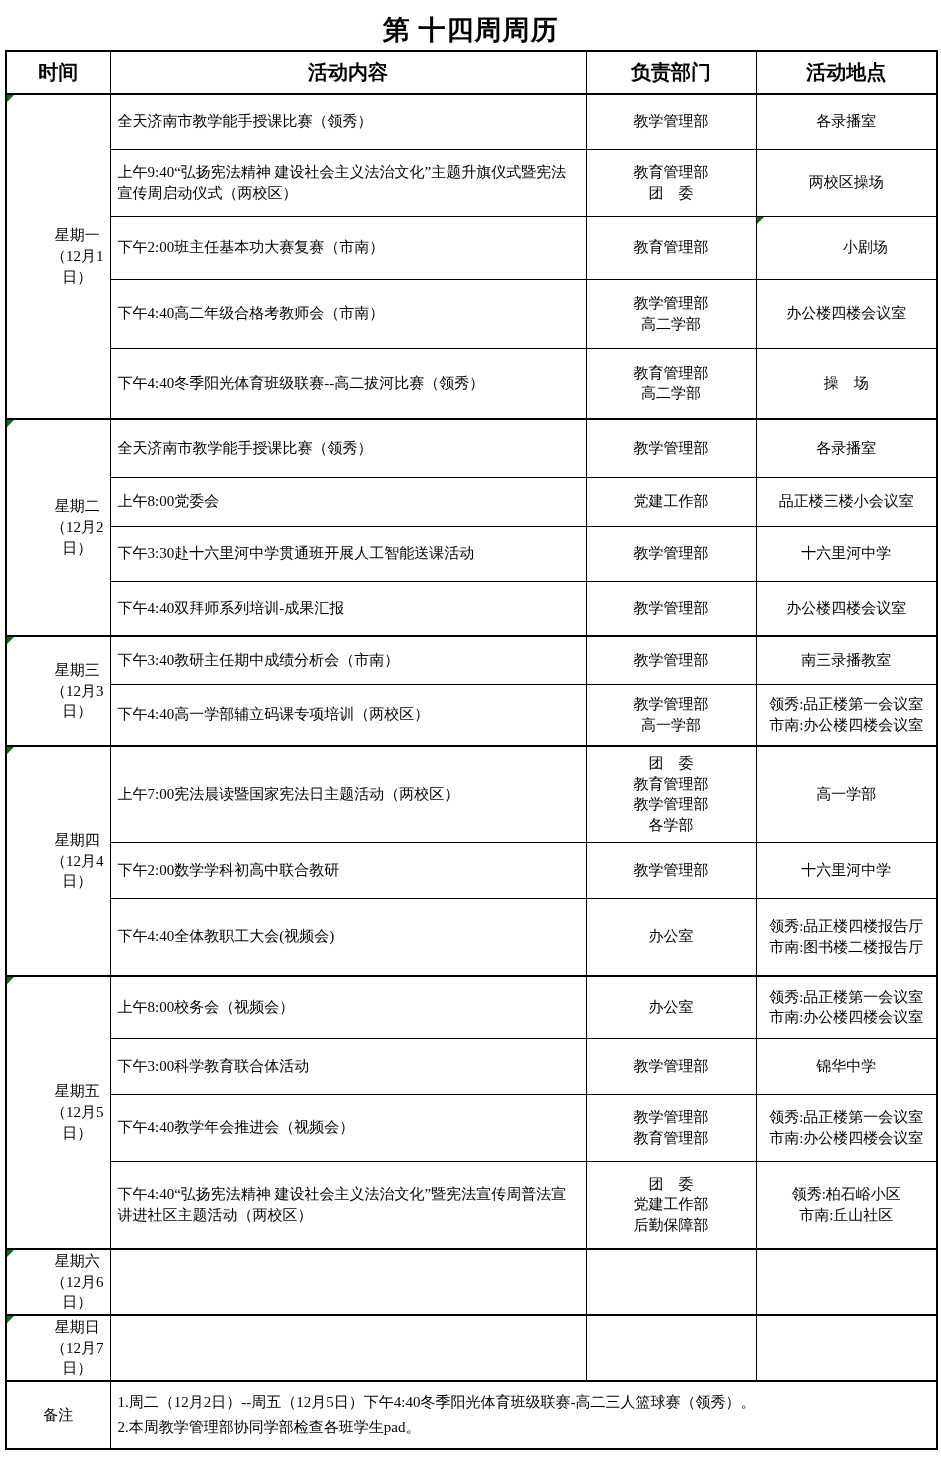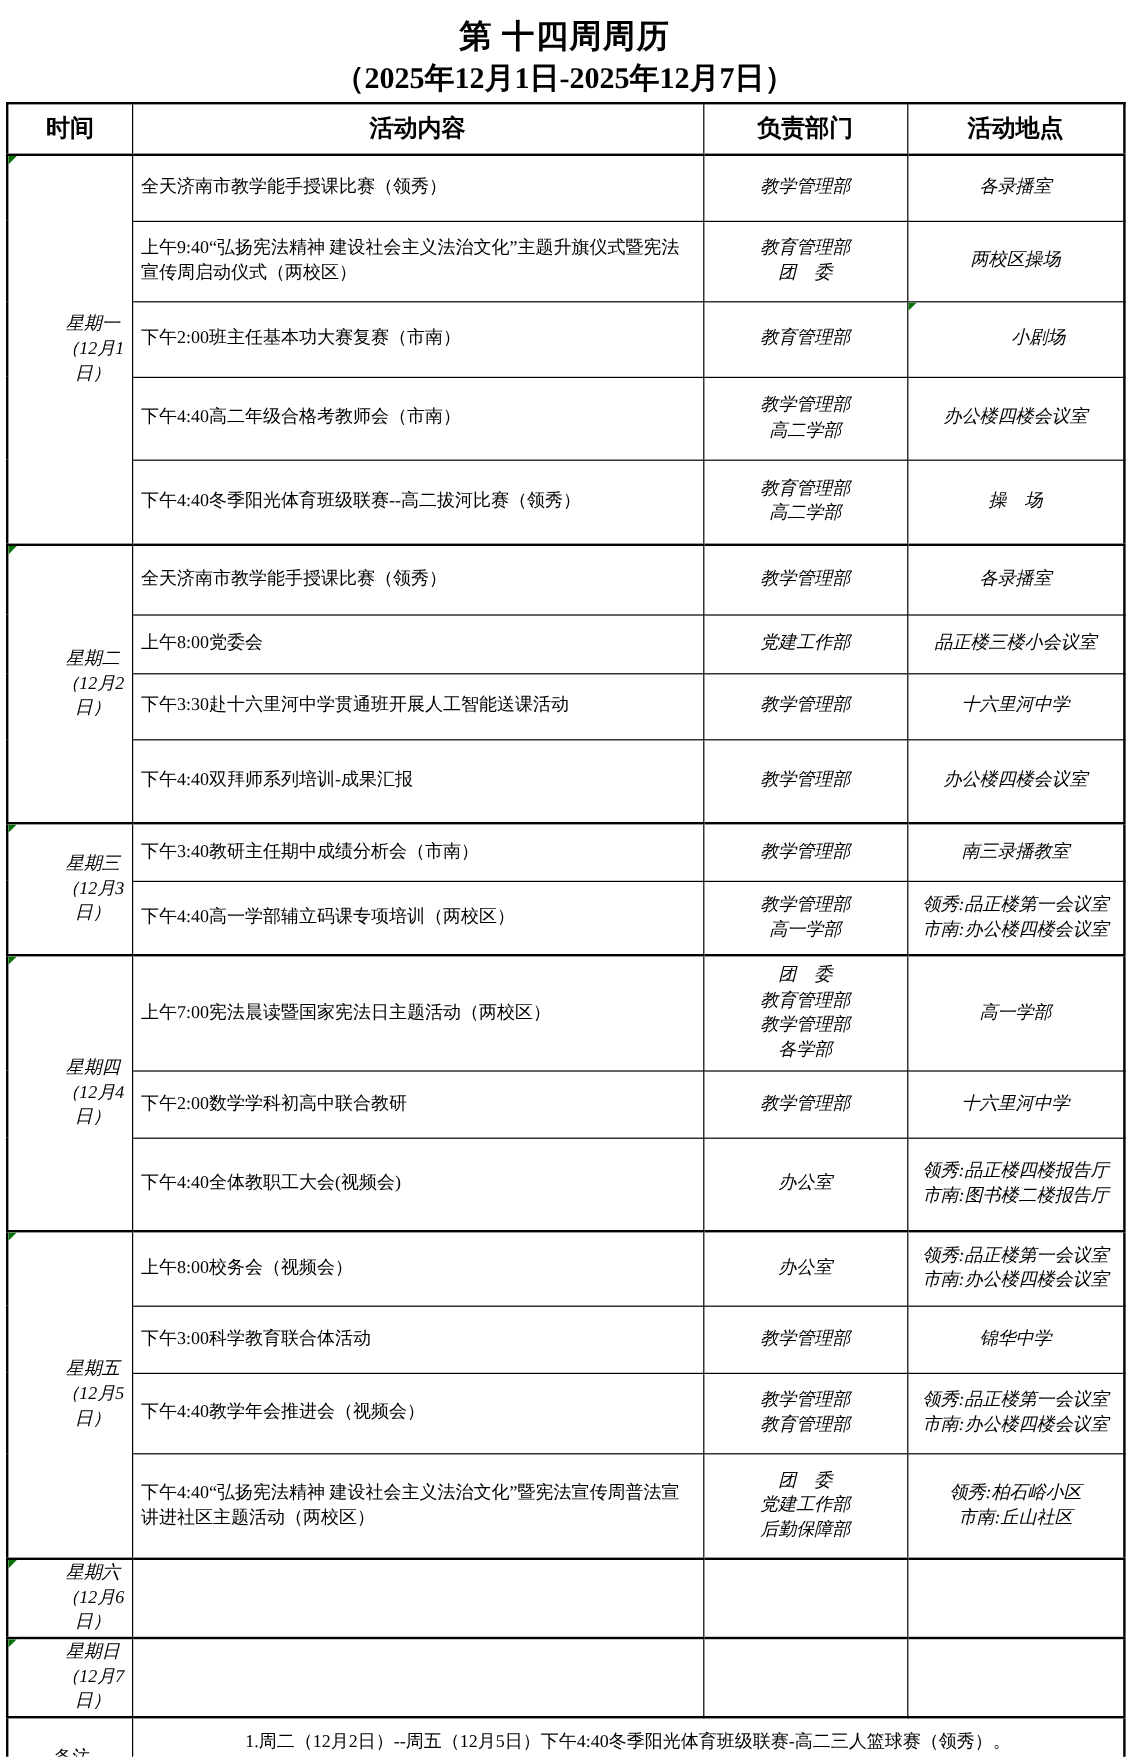--- a/index.html
+++ b/index.html
@@ -16,35 +16,34 @@
     border:2px solid #000;
   }
   th, td {
     border:1px solid #000; padding:0; overflow:hidden;
     vertical-align:middle; white-space:pre-line;
     font-size:15px; line-height:1.38;
   }
   thead th { border-bottom:2px solid #000; font-size:20px; font-weight:bold; text-align:center; }
   tr.day-start > td { border-top:2px solid #000;margin-left:24px; }
   td.content { text-align:left; padding:2px 7px; }
-  td.dept, td.loc, td.day-cell { text-align:center; padding:1px 2px;font-style:italic; }
+  td.dept, td.loc, td.day-cell { text-align:center; padding:1px 2px; }
   td.day-cell { position:relative; }
   td.flagged { position:relative;padding-left:40px; }
   td.flagged::before {
     content:""; position:absolute; top:0; left:0; width:0; height:0;
     border-top:7px solid #067206; border-right:7px solid transparent;
   }
-  td.remark { text-align:center; padding:4px 19px; line-height:25px; }
+  td.remark { text-align:left; padding:4px 7px; line-height:25px; }
 </style>
 </head>
 <body>
 
 <div class="title-block">
   <div class="title-line1">第 十四周周历</div>
-  <div class="title-line2">（2025年12月1日-2025年12月7日）</div>
 </div>
 
 <table class="schedule">
   <colgroup>
     <col style="width:104px">
       <col style="width:476px">
       <col style="width:170px">
       <col style="width:181px">
   </colgroup>
   <thead>
@@ -98,21 +97,21 @@
     <tr style="height:49px">
       <td class="content">上午8:00党委会</td>
       <td class="dept">党建工作部</td>
       <td class="loc">品正楼三楼小会议室</td>
     </tr>
     <tr style="height:55px">
       <td class="content">下午3:30赴十六里河中学贯通班开展人工智能送课活动</td>
       <td class="dept">教学管理部</td>
       <td class="loc">十六里河中学</td>
     </tr>
-    <tr style="height:70px">
+    <tr style="height:55px">
       <td class="content">下午4:40双拜师系列培训-成果汇报</td>
       <td class="dept">教学管理部</td>
       <td class="loc">办公楼四楼会议室</td>
     </tr>
 
     <tr class="day-start" style="height:48px">
       <td class="day-cell flagged" rowspan="2">星期三
 （12月3日）</td>
       <td class="content">下午3:40教研主任期中成绩分析会（市南）</td>
       <td class="dept">教学管理部</td>

